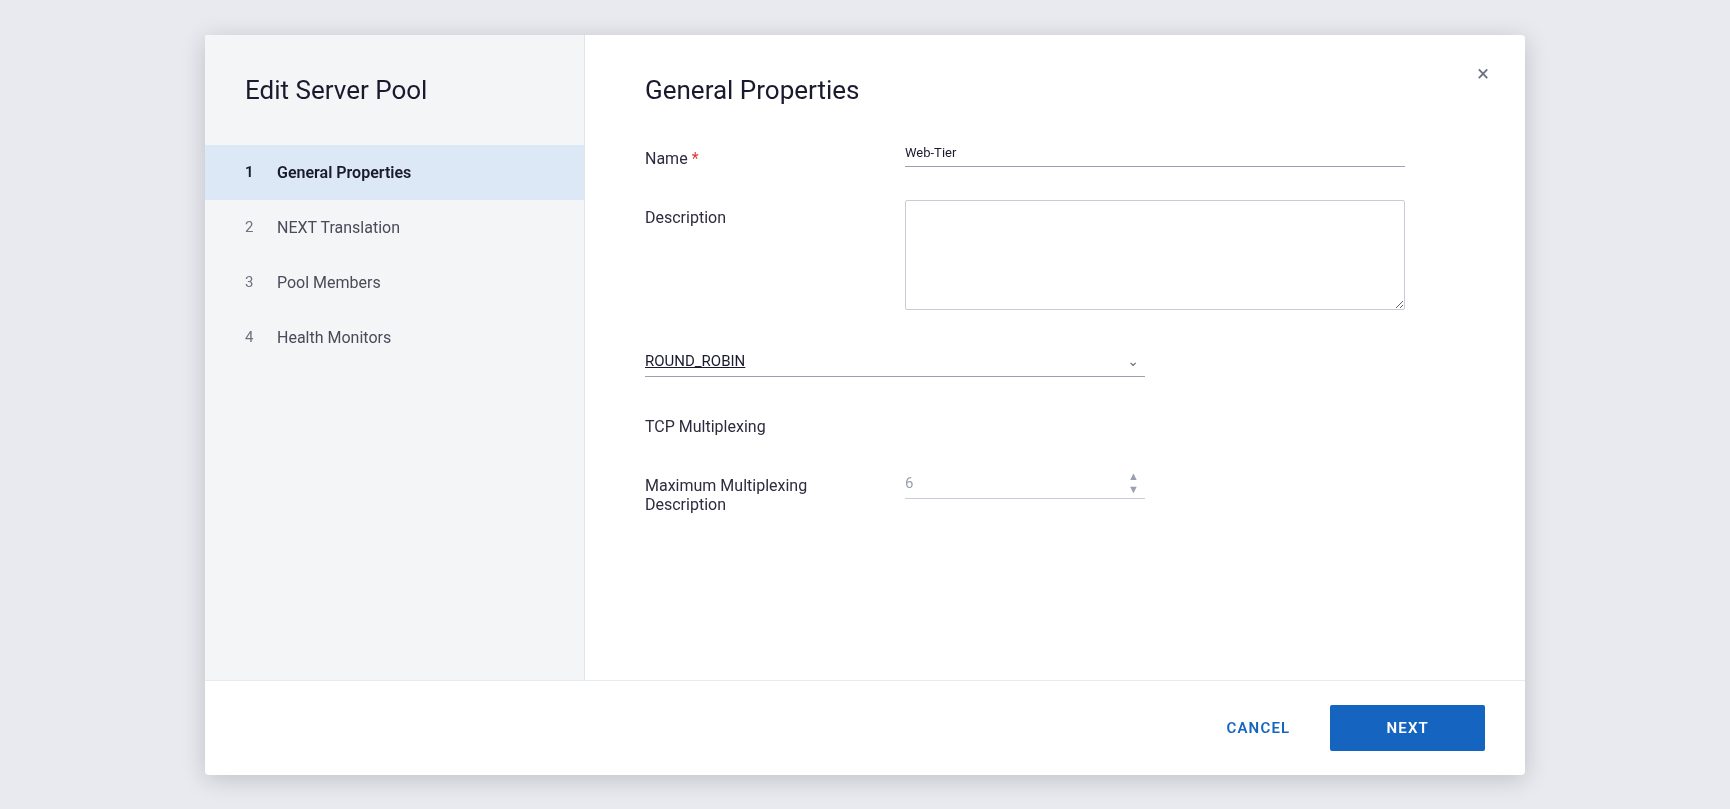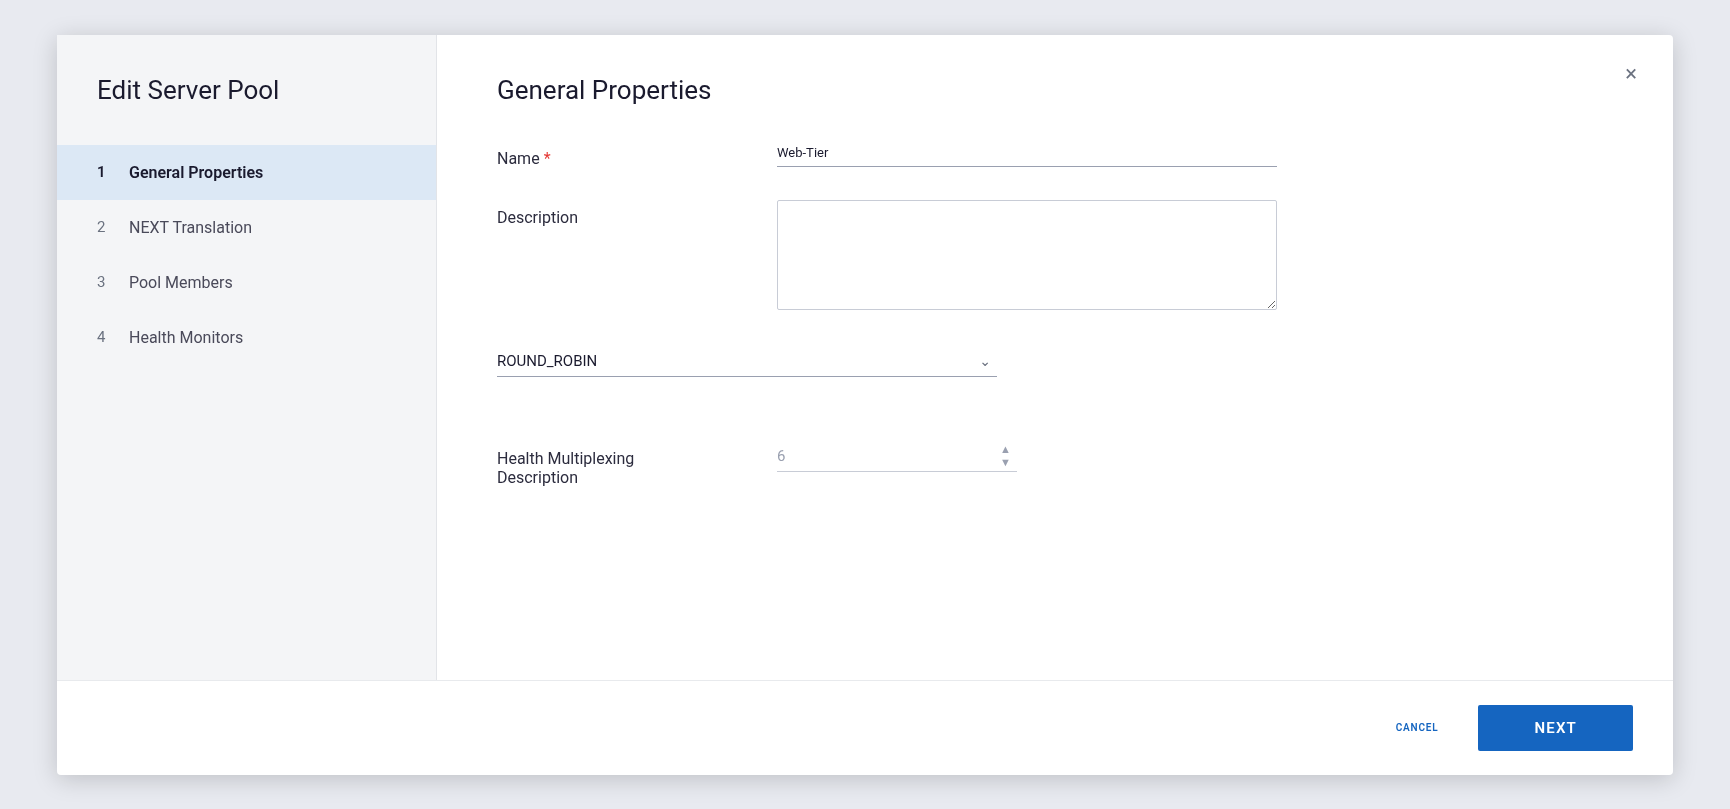--- a/index.html
+++ b/index.html
@@ -15,21 +15,21 @@
       align-items: center;
       justify-content: center;
       min-height: 100vh;
       padding: 20px;
     }
 
     .dialog {
       background: #ffffff;
       border-radius: 4px;
       box-shadow: 0 4px 24px rgba(0,0,0,0.18);
-      width: 1616px;
+      width: 1320px;
       max-width: 100%;
       min-height: 740px;
       display: flex;
       flex-direction: column;
       position: relative;
     }
 
     .dialog-body {
       display: flex;
       flex: 1;
@@ -117,21 +117,20 @@
     }
 
     .form-area {
       flex: 1;
     }
 
     .form-row {
       display: flex;
       align-items: flex-start;
       margin-bottom: 32px;
-      gap: 20px;
     }
 
     .form-label {
       min-width: 260px;
       font-size: 16px;
       color: #2c2c3e;
       padding-top: 8px;
     }
 
     .required-star {
@@ -173,20 +172,21 @@
       width: 100%;
       border: none;
       border-bottom: 1.5px solid #9aa0b0;
       background: transparent;
       font-size: 15px;
       color: #1a1a2e;
       padding: 6px 30px 6px 0;
       appearance: none;
       outline: none;
       cursor: pointer;
+      text-decoration: underline;
     }
 
     .select-chevron {
       position: absolute;
       right: 6px;
       top: 50%;
       transform: translateY(-50%);
       pointer-events: none;
       color: #6b7280;
       font-size: 14px;
@@ -281,21 +281,21 @@
       align-items: center;
       padding: 24px 40px;
       gap: 16px;
       border-top: 1px solid #e8eaed;
     }
 
     .btn-cancel {
       background: none;
       border: none;
       color: #1565c0;
-      font-size: 10px;
+      font-size: 15px;
       font-weight: 600;
       letter-spacing: 0.08em;
       cursor: pointer;
       padding: 12px 24px;
       text-transform: uppercase;
     }
 
     .btn-next {
       background: #1565c0;
       color: #ffffff;
@@ -373,25 +373,26 @@
                 <option value="LEAST_CONNECTIONS">LEAST_CONNECTIONS</option>
                 <option value="IP_HASH">IP_HASH</option>
                 <option value="WEIGHTED">WEIGHTED</option>
               </select>
               <span class="select-chevron">⌄</span>
             </div>
           </div>
         </div>
 
         <div class="form-row">
+          <div class="form-label">TCP Multiplexing</div>
         </div>
 
         <div class="form-row">
           <div class="form-label">
-            <span>Health Multiplexing</span><br>
+            <span>Maximum Multiplexing</span><br>
             <span>Description</span>
           </div>
           <div class="form-control-area">
             <div class="spinner-wrapper">
               <input type="number" class="spinner-input" value="6" style="">
               <div class="spinner-buttons">
                 <button class="spinner-btn">▲</button>
                 <button class="spinner-btn">▼</button>
               </div>
             </div>

